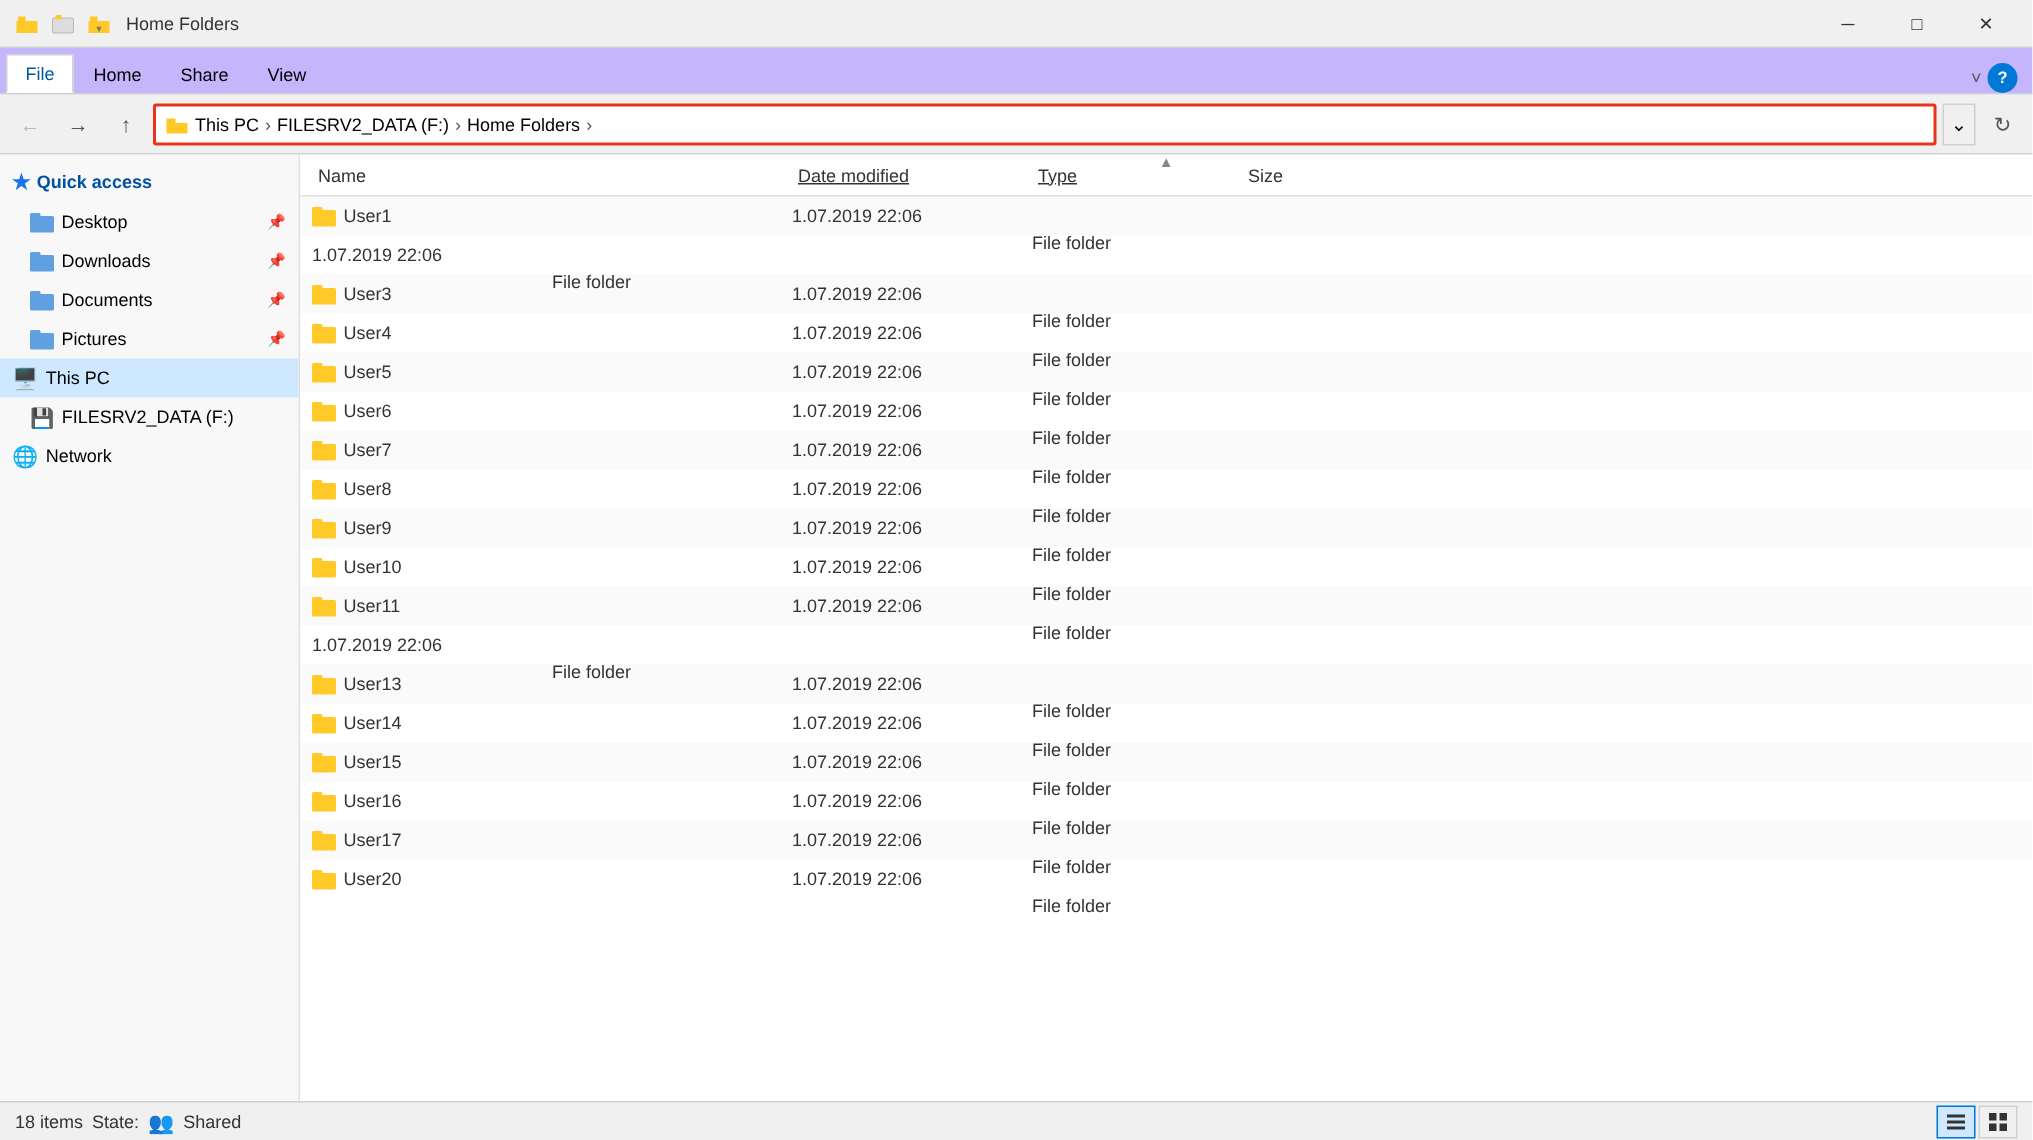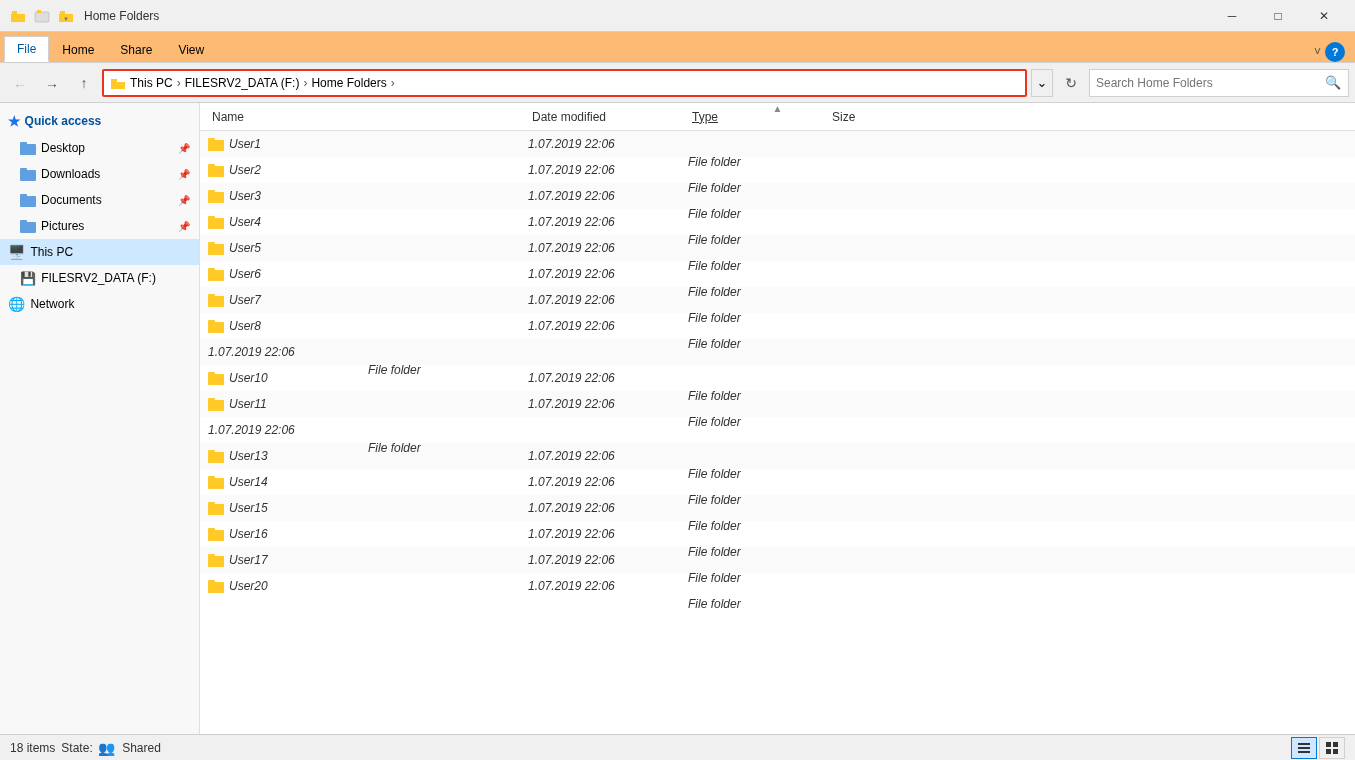--- a/index.html
+++ b/index.html
@@ -56,21 +56,21 @@
       display: flex;
       align-items: center;
       justify-content: center;
       cursor: pointer;
       font-size: 12px;
       color: #333;
     }
 
     
     .ribbon {
-      background: #fdba74;
+      background: #c4b5fd;
       border-bottom: 1px solid #d0d0d0;
       flex-shrink: 0;
     }
     .ribbon-tabs {
       display: flex;
       height: 30px;
       align-items: flex-end;
       padding: 0 4px;
     }
     .ribbon-tab {
@@ -241,38 +241,37 @@
     .col-header {
       font-size: 12px;
       color: #333;
       cursor: pointer;
       padding: 0 4px;
       height: 100%;
       display: flex;
       align-items: center;
     }
     .col-name { width: 320px; }
-    .col-date { width: 160px; }
+    .col-date { width: 160px; text-decoration: underline; }
     .col-type { width: 140px; text-decoration: underline; }
     .col-size { width: 100px; }
 
     
     .file-list {
       flex: 1;
       overflow-y: auto;
       background: #fff;
     }
     .file-row {
       display: flex;
       align-items: center;
       padding: 0 8px;
       height: 26px;
       cursor: pointer;
       gap: 0;
-      font-style: italic;
     }
     .file-row:nth-child(odd) { background: #fafafa; }
     .file-cell {
       font-size: 12px;
       color: #333;
       display: flex;
       align-items: center;
       gap: 5px;
     }
     .file-cell.name { width: 320px; }
@@ -440,24 +439,20 @@
       <span>FILESRV2_DATA (F:)</span>
       <span class="breadcrumb-sep">›</span>
       <span>Home Folders</span>
       <span class="breadcrumb-sep">›</span>
     </div>
   </div>
 
   <div class="address-dropdown">⌄</div>
   <div class="address-refresh">↻</div>
 
-  <div class="search-box">
-    <input type="text" placeholder="Search Home Folders" style="">
-    <span style="color:#888;font-size:13px;">🔍</span>
-  </div>
 </div>
 
 <div class="main-area">
 
   <div class="sidebar">
 
     <div class="sidebar-section-header">
       <span style="color:#1a73e8;font-size:14px;">★</span>
       <span>Quick access</span>
     </div>
@@ -517,24 +512,20 @@
     <div class="file-row">
       <div class="file-cell name">
         <span class="folder-yellow"></span>
         <span>User1</span>
       </div>
       <div class="file-cell date">1.07.2019 22:06</div>
       <div class="file-cell type">File folder</div>
       <div class="file-cell size"></div>
     </div>
         <div class="file-row">
-      <div class="file-cell name">
-        <span class="folder-yellow"></span>
-        <span>User2</span>
-      </div>
       <div class="file-cell date">1.07.2019 22:06</div>
       <div class="file-cell type">File folder</div>
       <div class="file-cell size"></div>
     </div>
         <div class="file-row">
       <div class="file-cell name">
         <span class="folder-yellow"></span>
         <span>User3</span>
       </div>
       <div class="file-cell date">1.07.2019 22:06</div>
@@ -580,20 +571,24 @@
         <div class="file-row">
       <div class="file-cell name">
         <span class="folder-yellow"></span>
         <span>User8</span>
       </div>
       <div class="file-cell date">1.07.2019 22:06</div>
       <div class="file-cell type">File folder</div>
       <div class="file-cell size"></div>
     </div>
         <div class="file-row">
+      <div class="file-cell name">
+        <span class="folder-yellow"></span>
+        <span>User9</span>
+      </div>
       <div class="file-cell date">1.07.2019 22:06</div>
       <div class="file-cell type">File folder</div>
       <div class="file-cell size"></div>
     </div>
         <div class="file-row">
       <div class="file-cell name">
         <span class="folder-yellow"></span>
         <span>User10</span>
       </div>
       <div class="file-cell date">1.07.2019 22:06</div>

